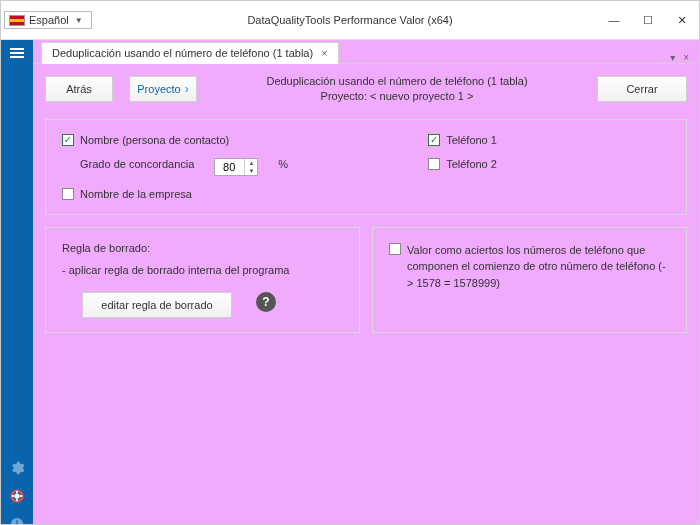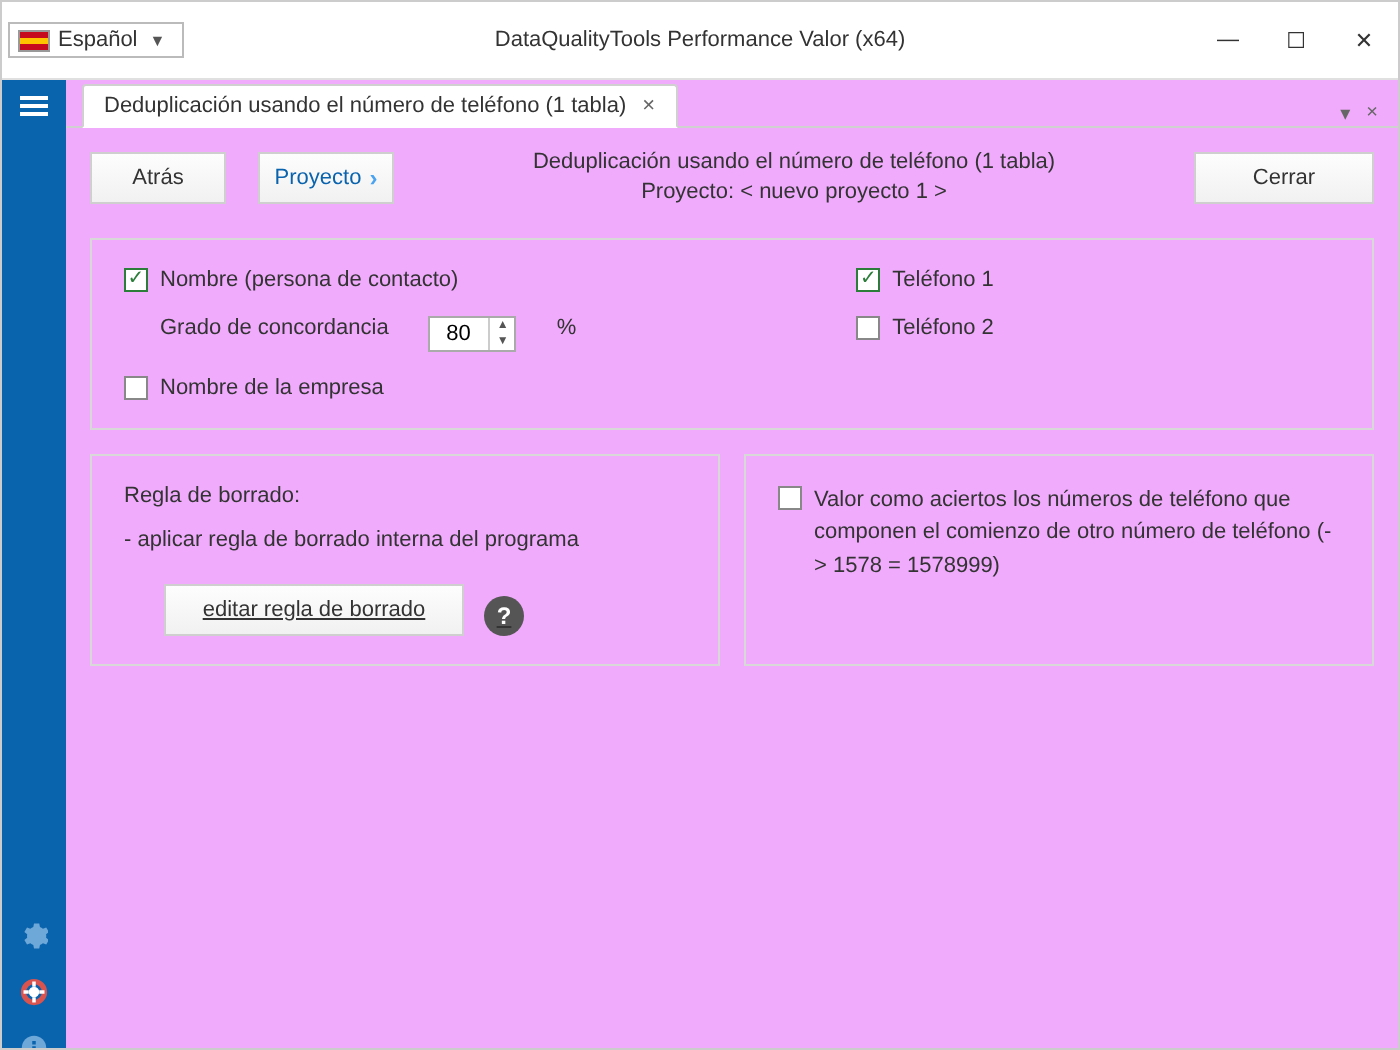--- a/index.html
+++ b/index.html
@@ -43,21 +43,21 @@
 .concord { display: flex; gap: 20px; font-size: 11px; padding-left: 18px; }
 .spinner { width: 44px; height: 18px; border: 1px solid #aaa; display: flex; align-items: center; background: #fff; }
 .spinner input { width: 22px; border: none; text-align: right; font-size: 11px; padding-right: 2px; outline: none; }
 .spin-btns { display: flex; flex-direction: column; margin-left: auto; border-left: 1px solid #ccc; }
 .spin-btns div { width: 12px; height: 8px; font-size: 6px; display: flex; align-items: center; justify-content: center; color: #555; cursor: pointer; }
 .bottom-row { display: flex; gap: 12px; }
 .panel2 { border: 1px solid #d8d8d8; padding: 14px 16px; flex: 1; font-size: 11px; }
 .panel2 .subtitle { margin-bottom: 10px; }
 .panel2 .dash { margin-bottom: 16px; }
 .editbtn { width: 150px; height: 26px; border: 1px solid #cfcfcf; background: linear-gradient(#fdfdfd, #f1f1f1); display: flex; align-items: center; justify-content: center; font-size: 11px; cursor: pointer; margin-left: 20px; }
-.helpwrap { display: flex; align-items: flex-end; gap: 10px; text-decoration: underline; }
+.helpwrap { display: flex; align-items: flex-start; gap: 24px; }
 .helpicon { width: 20px; height: 20px; border-radius: 50%; background: #555; color: #fff; display: flex; align-items: center; justify-content: center; font-size: 12px; font-weight: bold; cursor: pointer; }
 .panel3 { border: 1px solid #d8d8d8; padding: 14px 16px; flex: 1; font-size: 11px; }
 .panel3 .chk { align-items: flex-start; }
 .panel3 .chkbox { margin-top: 1px; flex-shrink: 0; }
 .life svg circle.outer { fill: none; stroke: #d9534f; stroke-width: 3; }
 .life svg circle.inner { fill: #fff; }
 </style>
 </head>
 <body>
 

